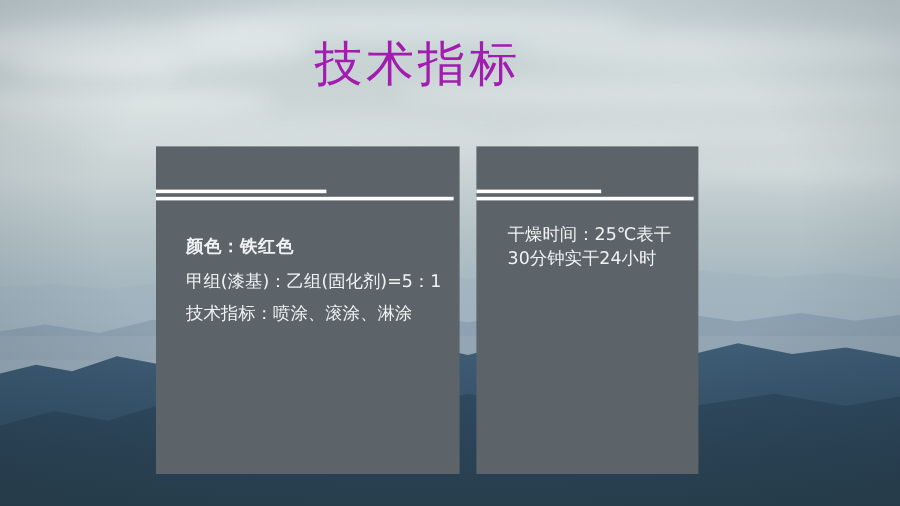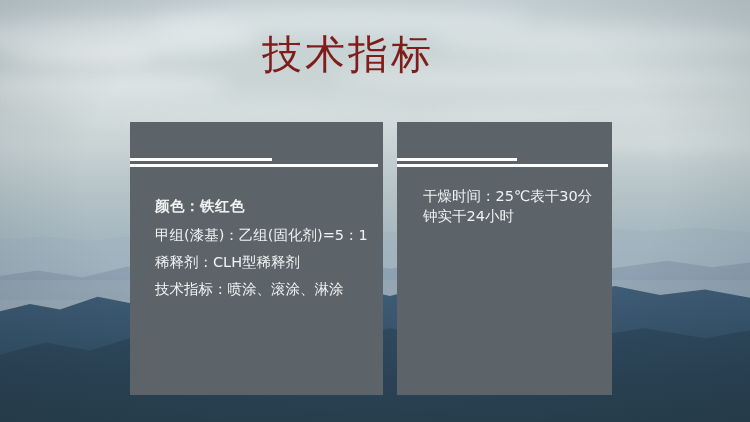--- a/index.html
+++ b/index.html
@@ -52,30 +52,30 @@
     position:absolute;left:0;top:320px;width:750px;height:102px;
     background:linear-gradient(180deg,#2f4a5e 0%,#2b4356 55%,#28404f 100%);
     clip-path:polygon(0% 100%,0% 34%,6% 22%,12% 30%,19% 14%,27% 26%,35% 10%,44% 22%,52% 8%,60% 20%,68% 6%,77% 18%,86% 8%,94% 18%,100% 10%,100% 100%);
   }
   .vignette{position:absolute;inset:0;background:radial-gradient(ellipse at 50% 42%,rgba(0,0,0,0) 55%,rgba(20,35,48,.18) 100%);}
 
   
   .title{
     position:absolute;left:0;top:30px;width:696px;text-align:center;
     font-family:"DejaVu Sans","Liberation Sans",sans-serif;
-    font-size:40px;line-height:1.2;color:#7f1d1d;letter-spacing:3px;font-weight:400;
+    font-size:40px;line-height:1.2;color:#a21caf;letter-spacing:3px;font-weight:400;
   }
 
   
   .panel{
     position:absolute;top:122px;width:253px;height:273px;
     background:#5c6469;
   }
   .panel.left{left:130px;}
-  .panel.right{left:397px;width:215px;}
+  .panel.right{left:397px;width:185px;}
   .rule{position:absolute;background:#ffffff;height:3px;}
   .rule.short{left:0;top:36px;width:56%;}
   .rule.long{left:0;top:42px;width:98%;}
 
   .panel .body{
     position:absolute;left:25px;right:10px;top:74px;
     color:#f0f2f2;
     font-family:"DejaVu Sans","Liberation Sans",sans-serif;
     font-size:14.5px;line-height:20px;
   }
@@ -110,21 +110,20 @@
   </div>
 
   <div class="title">技术指标</div>
 
   <div class="panel left">
     <div class="rule short"></div>
     <div class="rule long"></div>
     <div class="body">
       <p class="line bold">颜色：铁红色</p>
       <p class="line">甲组(漆基)：乙组(固化剂)=5：1</p>
-      <p class="line">稀释剂：CLH型稀释剂</p>
       <p class="line">技术指标：喷涂、滚涂、淋涂</p>
     </div>
   </div>
 
   <div class="panel right">
     <div class="rule short"></div>
     <div class="rule long"></div>
     <div class="body">
       <p class="line">干燥时间：25℃表干30分钟实干24小时</p>
     </div>

